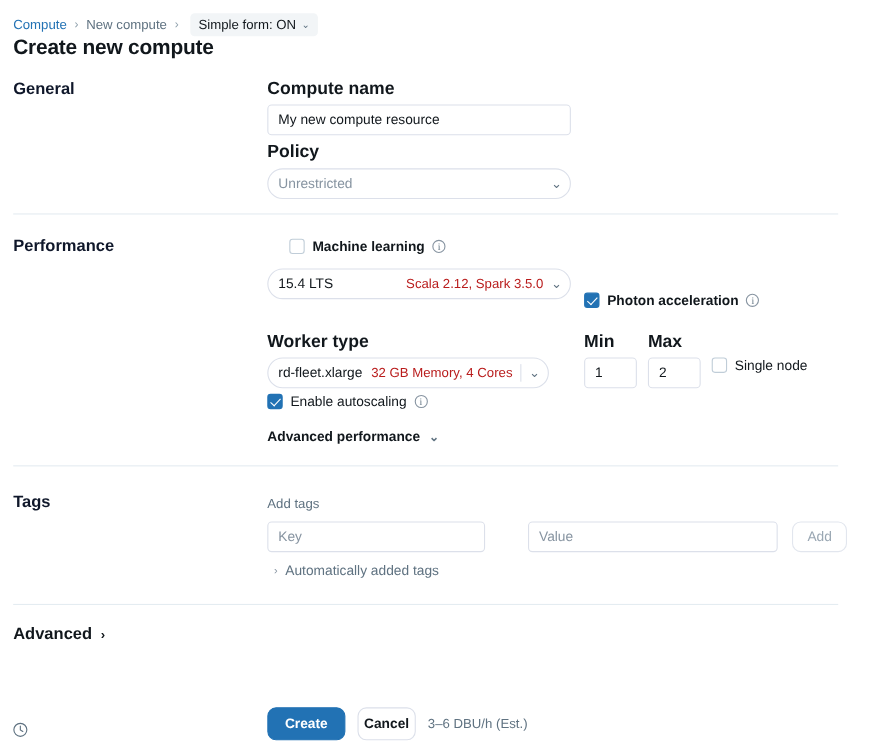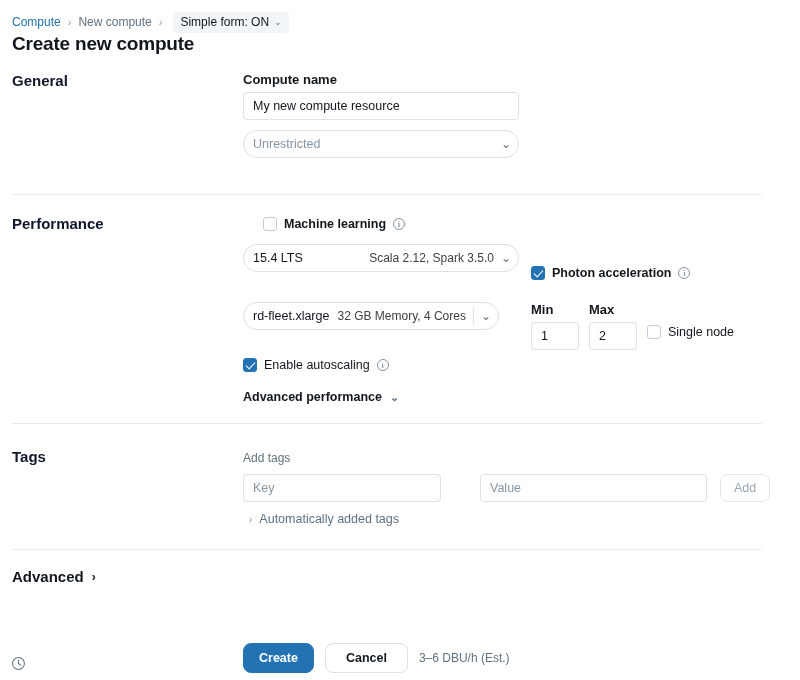--- a/index.html
+++ b/index.html
@@ -62,21 +62,21 @@
   }
   .divider {
     position: absolute;
     left: 12px;
     width: 750px;
     height: 1px;
     background: #E4ECF1;
   }
 
   .field-label {
-    font-size: 13px;
+    font-size: 16px;
     font-weight: 700;
     color: #11171C;
     margin-bottom: 5px;
     display: block;
   }
   .sub-label {
     font-size: 12px;
     color: #5F7281;
   }
 
@@ -105,21 +105,21 @@
     display: flex;
     align-items: center;
     padding: 0 7px 0 9px;
     font-size: 12.5px;
     cursor: pointer;
   }
   .select .primary { color: #11171C; }
   .select .primary.muted { color: #8794A1; }
   .select .meta {
     margin-left: auto;
-    color: #404040;
+    color: #b91c1c;
     font-size: 12px;
     padding-right: 7px;
   }
   .select .vrule {
     width: 1px; height: 16px; background: #DCE0EA; margin-right: 7px;
   }
   .chev {
     display: inline-block;
     color: #5F7281;
   }
@@ -192,21 +192,21 @@
   .btn-primary {
     background: #2272B4;
     color: #fff;
     border: 1px solid #2272B4;
     padding: 0 15px;
   }
   .btn-secondary {
     background: #fff;
     color: #11171C;
     border: 1px solid #DCE0EA;
-    padding: 0 20px;
+    padding: 0 5px;
   }
   .btn-add {
     background: #fff;
     color: #9AA7B3;
     border: 1px solid #E2E6EE;
     padding: 0 13px;
     height: 28px;
     font-weight: 400;
     font-size: 12.5px;
   }
@@ -242,20 +242,21 @@
 
   <div class="section" style="top:72px;">
     <div class="section-title" style="top:0;">General</div>
 
     <div style="position:absolute; left:243px; top:0; width:276px;">
       <label class="field-label">Compute name</label>
       <input class="inp" style="width: 276px;" type="text" value="My new compute resource">
     </div>
 
     <div style="position:absolute; left:243px; top:58px; width:276px;">
+      <label class="field-label">Policy</label>
       <div class="select" style="width:276px;">
         <span class="primary muted">Unrestricted</span>
         <span class="chev" style="margin-left:auto; font-size:12px;">⌄</span>
       </div>
     </div>
   </div>
 
   <div class="divider" style="top:194px;"></div>
 
   <div class="section" style="top:215px;">
@@ -275,20 +276,21 @@
       </div>
     </div>
 
     <div class="cbrow" style="position:absolute; left:531px; top:51px;">
       <span class="cbox checked"></span>
       <span class="cblabel">Photon acceleration</span>
       <span class="info-i">i</span>
     </div>
 
     <div style="position:absolute; left:243px; top:87px; width:276px;">
+      <label class="field-label">Worker type</label>
       <div class="select" style="width:256px;">
         <span class="primary" style="font-weight:400;">rd-fleet.xlarge</span>
         <span class="meta">32 GB Memory, 4 Cores</span>
         <span class="vrule"></span>
         <span class="chev" style="font-size:12px;">⌄</span>
       </div>
     </div>
 
     <div style="position:absolute; left:531px; top:87px; width:48px;">
       <label class="field-label">Min</label>

